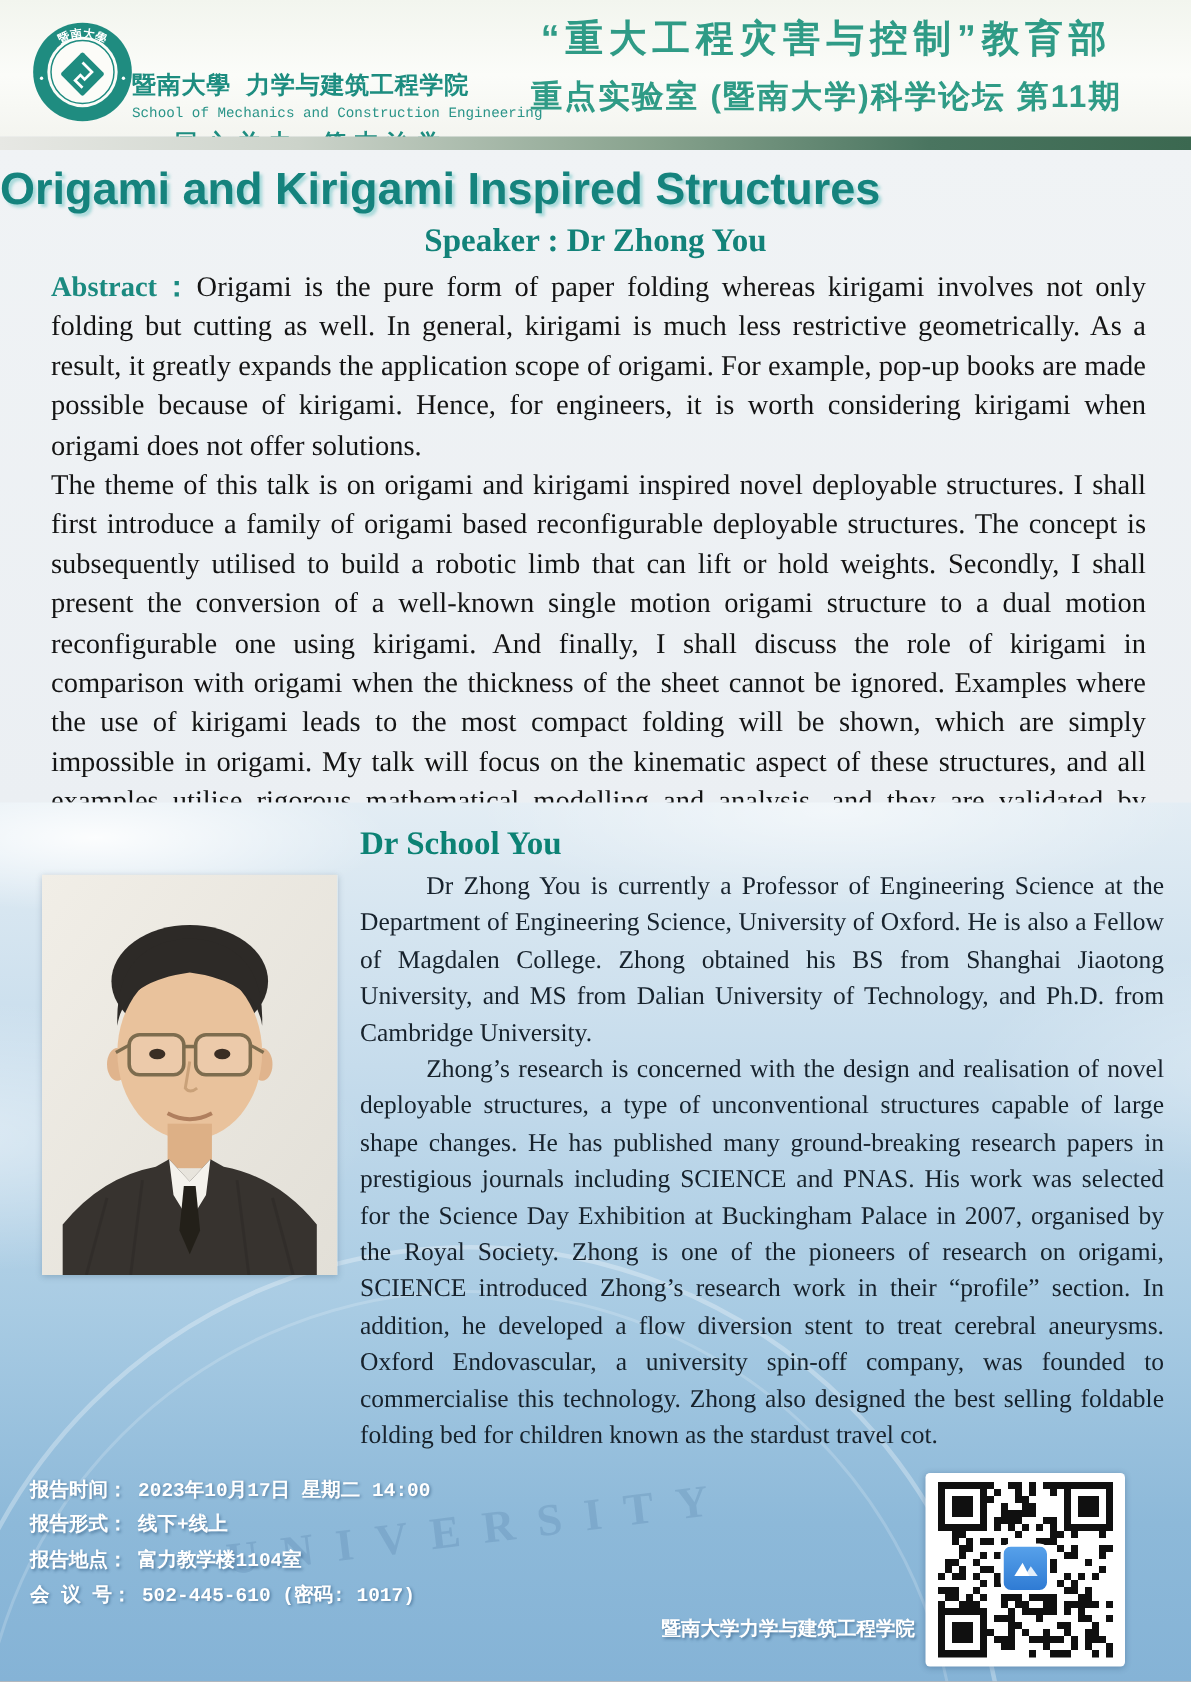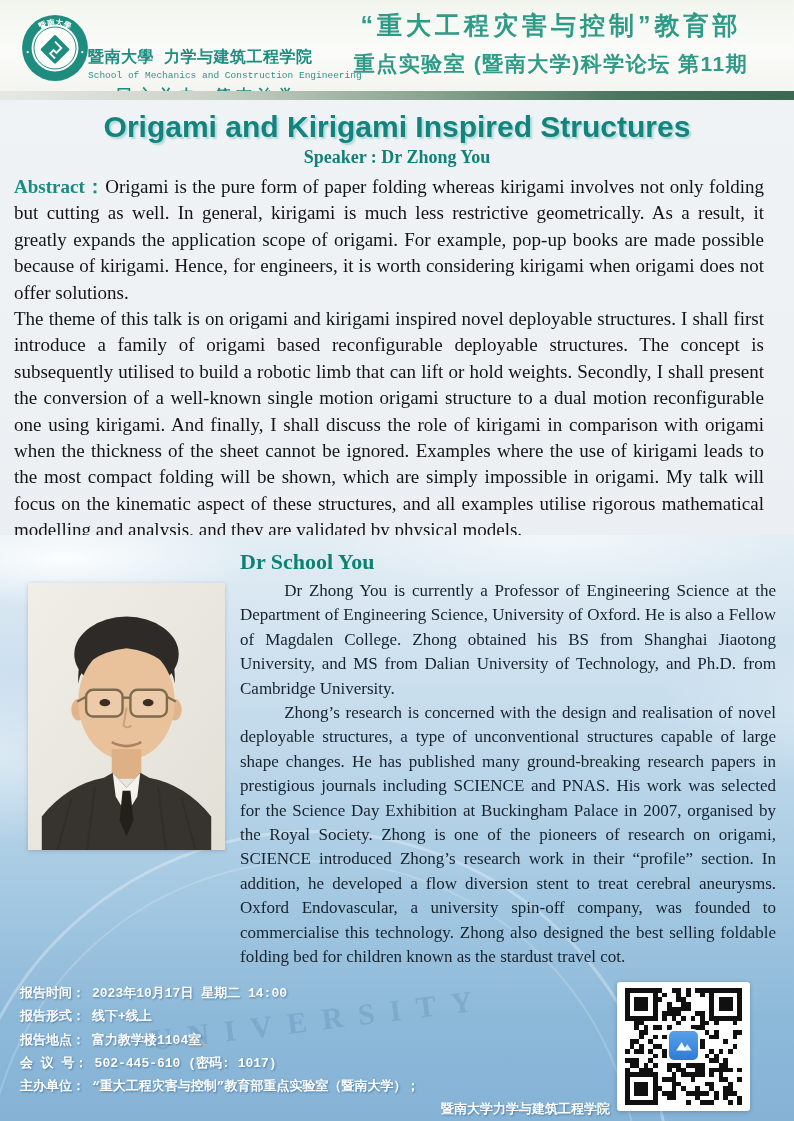--- a/index.html
+++ b/index.html
@@ -20,25 +20,25 @@
          font-weight:bold;font-family:"Liberation Sans",sans-serif;}
   .forum-line1{font-size:25px;letter-spacing:4px;}
   .forum-line2{font-size:21px;letter-spacing:1.5px;margin-top:8px;}
 
   .divider{position:absolute;left:0;top:91px;width:794px;height:9px;
            background:linear-gradient(90deg,#e7e8e4 0%,#ccd3ca 25%,#87a28d 55%,#4a7560 78%,#3b6850 100%);}
 
   
   .abstract-section{position:absolute;left:0;top:100px;width:794px;height:435px;
           background:linear-gradient(180deg,#f0f3f5 0%,#ebeff3 100%);}
-  .main-title{margin:10px 0 0 0;text-align:center;font-family:"Liberation Sans",sans-serif;
+  .main-title{margin:10px 0 0 0;font-family:"Liberation Sans",sans-serif;
           font-weight:bold;font-size:30px;color:#15837d;
           text-shadow:2px 2px 2px rgba(130,205,205,.65);}
-  .speaker{text-align:center;font-weight:bold;font-size:18px;color:#128279;margin-top:3px;}
-  .abstract-text{margin:6px 30px 0 14px;font-size:19px;line-height:26.4px;
+  .speaker{text-align:center;font-weight:bold;font-size:22px;color:#128279;margin-top:3px;}
+  .abstract-text{margin:6px 30px 0 34px;font-size:19px;line-height:26.4px;
           text-align:justify;color:#141414;}
   .abstract-text p{margin:0;}
   .abstract-label{color:#1b8a80;font-weight:bold;}
 
   
   .bio-section{position:absolute;left:0;top:535px;width:794px;height:586px;
       background:
         radial-gradient(ellipse 280px 70px at 8% 4%,  rgba(255,255,255,.9), rgba(255,255,255,0) 70%),
         radial-gradient(ellipse 340px 90px at 70% 1%, rgba(255,255,255,.55), rgba(255,255,255,0) 70%),
         radial-gradient(ellipse 420px 130px at -6% 38%, rgba(255,255,255,.5), rgba(255,255,255,0) 70%),
@@ -171,24 +171,20 @@
         <span class="info-label">报告形式：</span>
         <span class="info-value">线下+线上</span>
       </div>
       <div class="info-row">
         <span class="info-label">报告地点：</span>
         <span class="info-value">富力教学楼1104室</span>
       </div>
       <div class="info-row">
         <span class="info-label">会 议 号：</span>
         <span class="info-value">502-445-610 (密码: 1017)</span>
-      </div>
-      <div class="info-row">
-        <span class="info-label">主办单位：</span>
-        <span class="info-value">“重大工程灾害与控制”教育部重点实验室（暨南大学）；</span>
       </div>
       <div class="info-row info-cont">
         <span class="info-value">暨南大学力学与建筑工程学院</span>
       </div>
     </div>
 
     <div class="qr-wrap">
       <div class="qr-grid"><svg viewBox="0 0 25 25" width="119" height="117" shape-rendering="crispEdges" fill="#101010">
             <rect x="0" y="0" width="1" height="1"></rect>
             <rect x="1" y="0" width="1" height="1"></rect>

